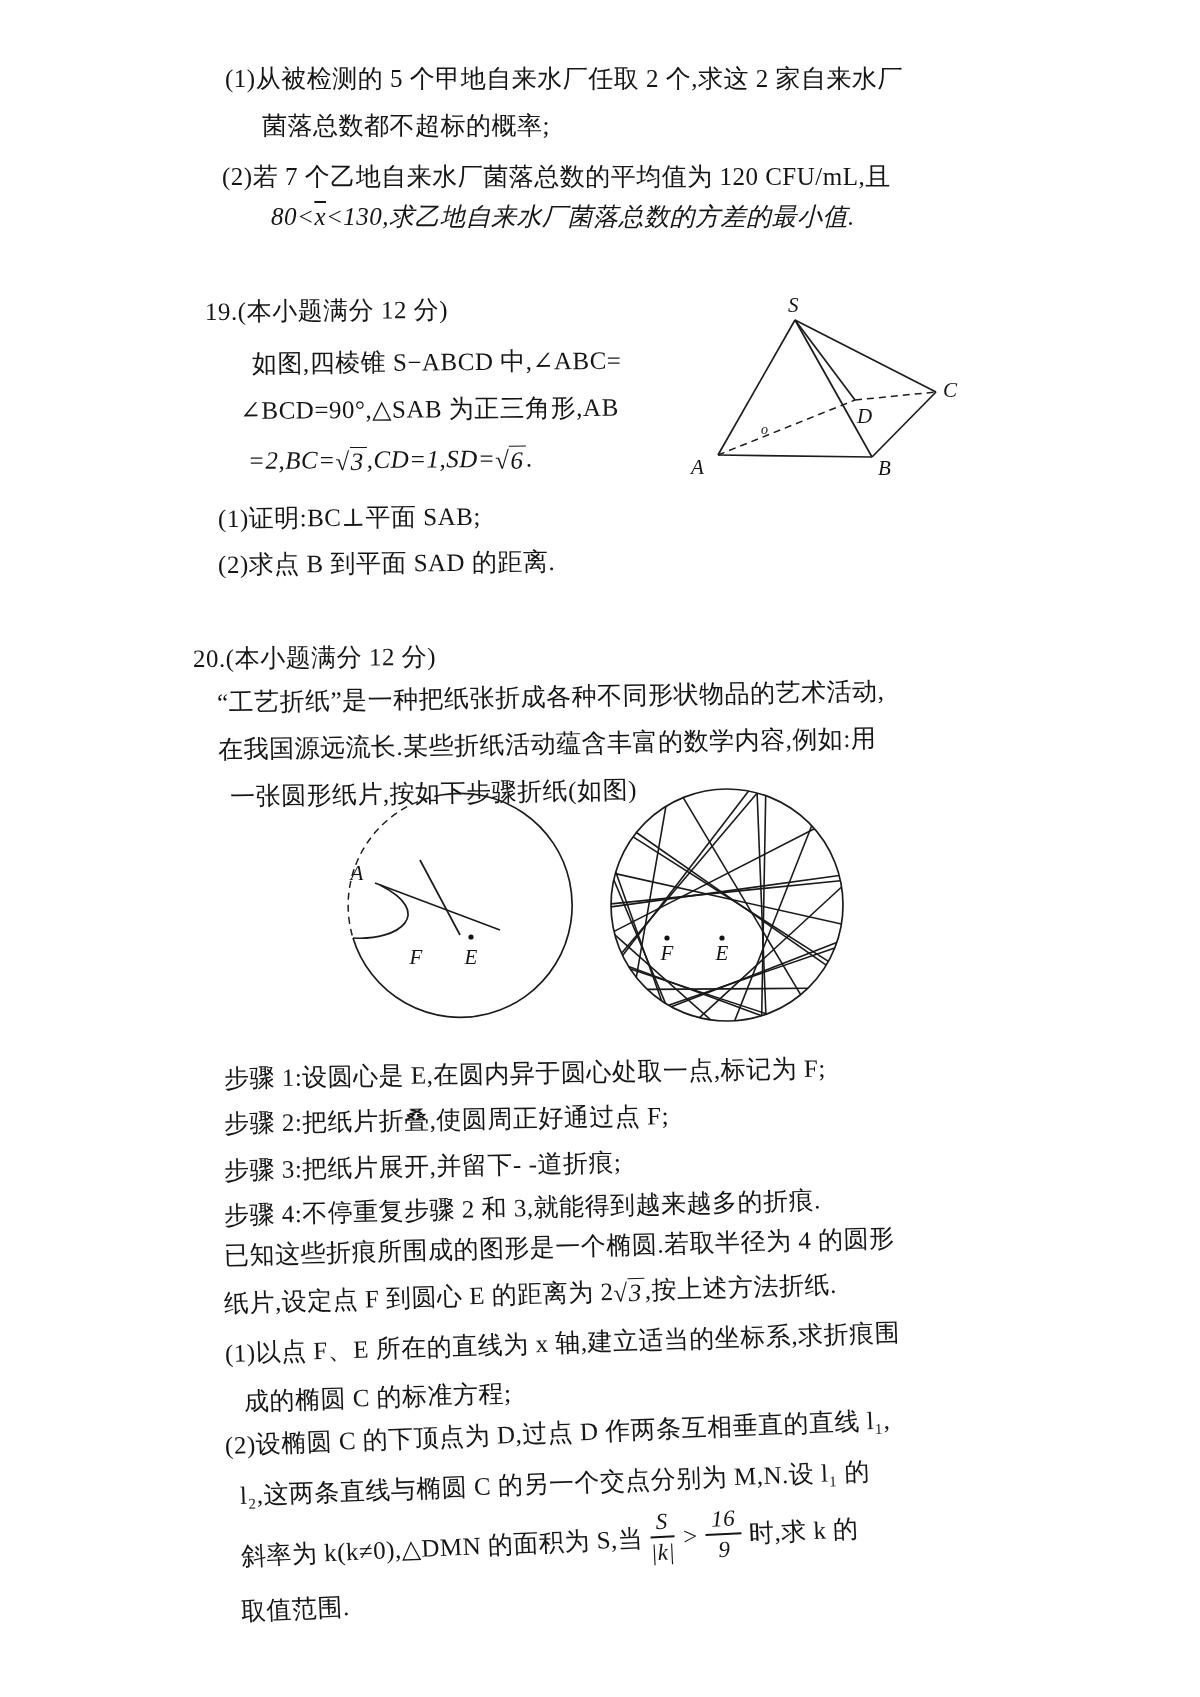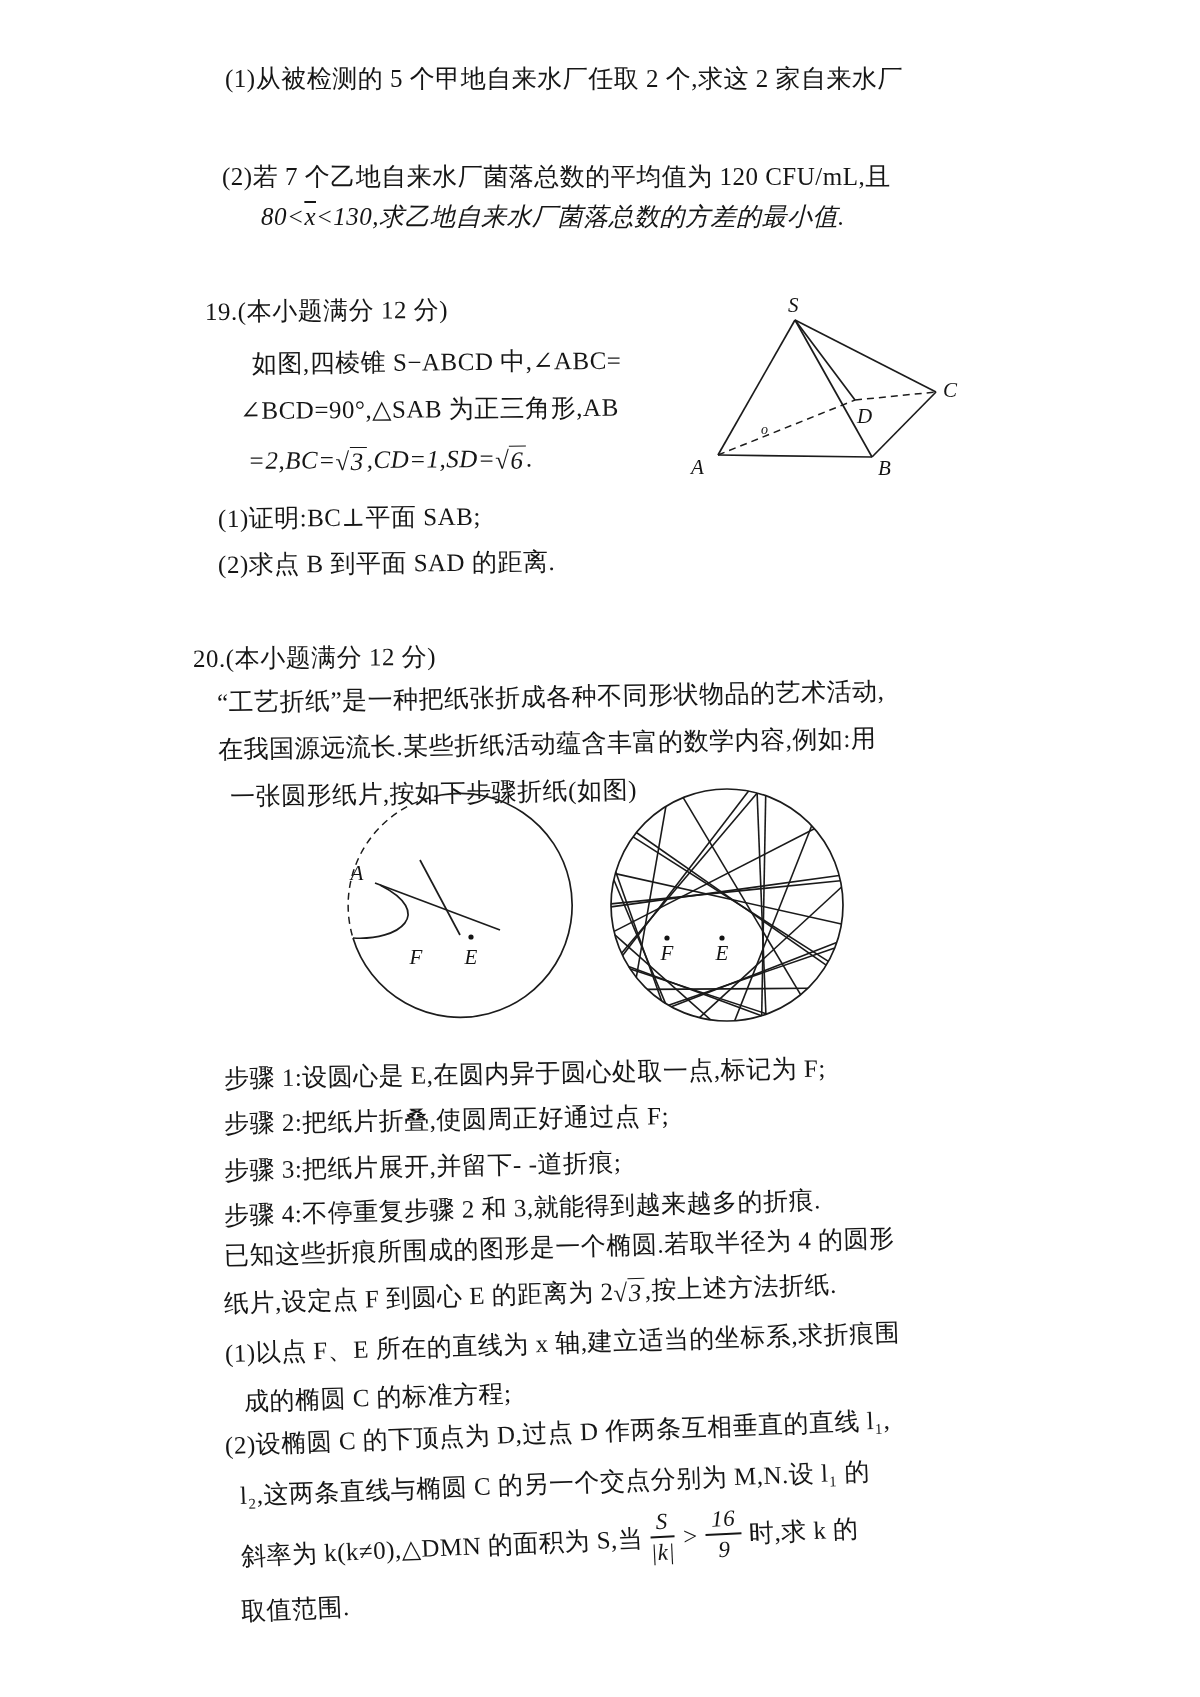--- a/index.html
+++ b/index.html
@@ -31,22 +31,23 @@
            font-size:21px;fill:#141414;}
   svg .dot{fill:#141414;}
   #fan line{stroke:#1a1a1a;stroke-width:1.6;}
 </style>
 </head>
 <body>
 
 <div class="page">
 
   <div class="line" style="left:225px;top:63px">(1)从被检测的 5 个甲地自来水厂任取 2 个,求这 2 家自来水厂</div>
+  <div class="line" style="left:262px;top:110px">菌落总数都不超标的概率;</div>
   <div class="line" style="left:222px;top:161px">(2)若 7 个乙地自来水厂菌落总数的平均值为 120 CFU/mL,且</div>
-  <div class="line m" style="left:261px;top:201px"><span>80&lt;</span><span class="ov">x</span><span>&lt;130,求乙地自来水厂菌落总数的方差的最小值.</span></div>
+  <div class="line m" style="left:271px;top:201px"><span>80&lt;</span><span class="ov">x</span><span>&lt;130,求乙地自来水厂菌落总数的方差的最小值.</span></div>
 
   <div class="line t05" style="left:205px;top:296px">19.(本小题满分 12 分)</div>
   <div class="line t05" style="left:252px;top:348px">如图,四棱锥 S−ABCD 中,∠ABC=</div>
   <div class="line t05" style="left:240px;top:395px">∠BCD=90°,△SAB 为正三角形,AB</div>
   <div class="line t05 m" style="left:248px;top:445px"><span>=2,BC=</span><span class="sqrt">
         <span class="rs">√</span>
         <span class="rr">3</span>
       </span><span>,CD=1,SD=</span><span class="sqrt">
         <span class="rs">√</span>
         <span class="rr">6</span>

